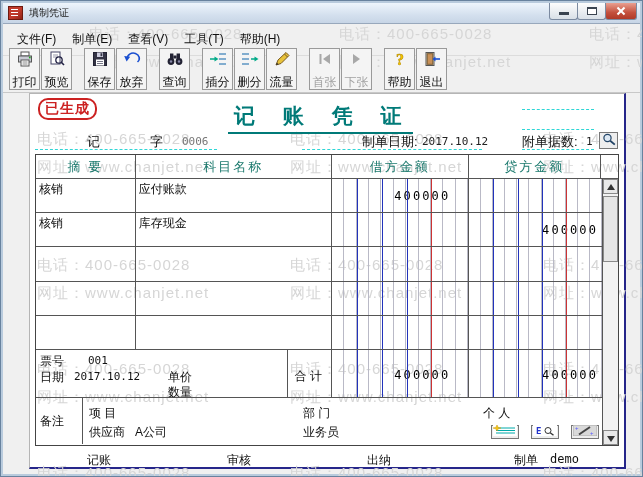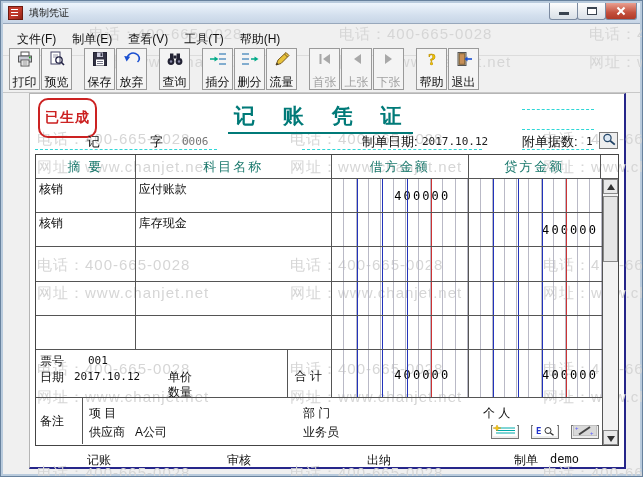--- a/index.html
+++ b/index.html
@@ -38,21 +38,21 @@
   .tbtn.disabled .tlabel{color:#a2a2a2;}
   .tbtn.gap{margin-left:11px;}
   
   .paper{position:absolute;left:28px;top:92px;width:597px;height:376px;background:#fff;z-index:2;
     border-left:1px solid #b5b5b5;border-top:1px solid #b5b5b5;
     border-right:2px solid #26268a;border-bottom:2px solid #26268a;}
   .wm-layer{position:absolute;left:0;top:0;width:100%;height:100%;z-index:1;pointer-events:none;overflow:visible;}
   .wm{position:absolute;font-size:15px;color:#d6d6d6;white-space:nowrap;letter-spacing:1px;}
   .pc{position:absolute;z-index:2;} 
   .stamp{left:8px;top:4px;color:#cc2222;border:2px solid #cc2222;border-radius:10px;
-    font-size:14px;font-weight:bold;padding:9px 5px;letter-spacing:1px;}
+    font-size:14px;font-weight:bold;padding:0 5px;letter-spacing:1px;}
   .vtitle{left:198px;top:8px;font-size:21px;font-weight:bold;color:#007a78;letter-spacing:11px;
     border-bottom:2px solid #007a78;padding:0 0 2px 6px;}
   .lab{font-size:13px;color:#111;}
   .mono{font-family:"DejaVu Sans Mono",monospace;}
   .blue{color:#0000cc;}
   .dash{position:absolute;border-top:1px dashed #2fd6d6;z-index:2;}
   
   .vtable{position:absolute;left:5px;top:60px;width:584px;height:292px;border:1px solid #444;z-index:2;background:#fff0;}
   .thead{height:24px;display:flex;border-bottom:1px solid #555;}
   .hc{border-right:1px solid #555;display:flex;align-items:center;justify-content:center;
@@ -200,26 +200,20 @@
             <line x1="11.5" y1="3" x2="14.5" y2="6" stroke="#7a5a20"></line>
           </svg></span>
         <span class="tlabel">流量</span>
       </div>
       <div class="tbtn disabled gap">
         <span><svg width="18" height="16" viewBox="0 0 18 16">
             <rect x="3.5" y="3" width="2" height="10" fill="#a8a8a8"></rect>
             <polygon points="14,3 7,8 14,13" fill="#a8a8a8"></polygon>
           </svg></span>
         <span class="tlabel">首张</span>
-      </div>
-      <div class="tbtn disabled">
-        <span><svg width="18" height="16" viewBox="0 0 18 16">
-            <polygon points="13,3 6,8 13,13" fill="#a8a8a8"></polygon>
-          </svg></span>
-        <span class="tlabel">上张</span>
       </div>
       <div class="tbtn disabled">
         <span><svg width="18" height="16" viewBox="0 0 18 16">
             <polygon points="5,3 12,8 5,13" fill="#a8a8a8"></polygon>
           </svg></span>
         <span class="tlabel">下张</span>
       </div>
       <div class="tbtn gap">
         <span><svg width="18" height="16" viewBox="0 0 18 16">
             <text x="9" y="13.5" text-anchor="middle" font-size="16" font-weight="bold" fill="#f2c400" stroke="#b58900" stroke-width="0.5" font-family="serif">?</text>

